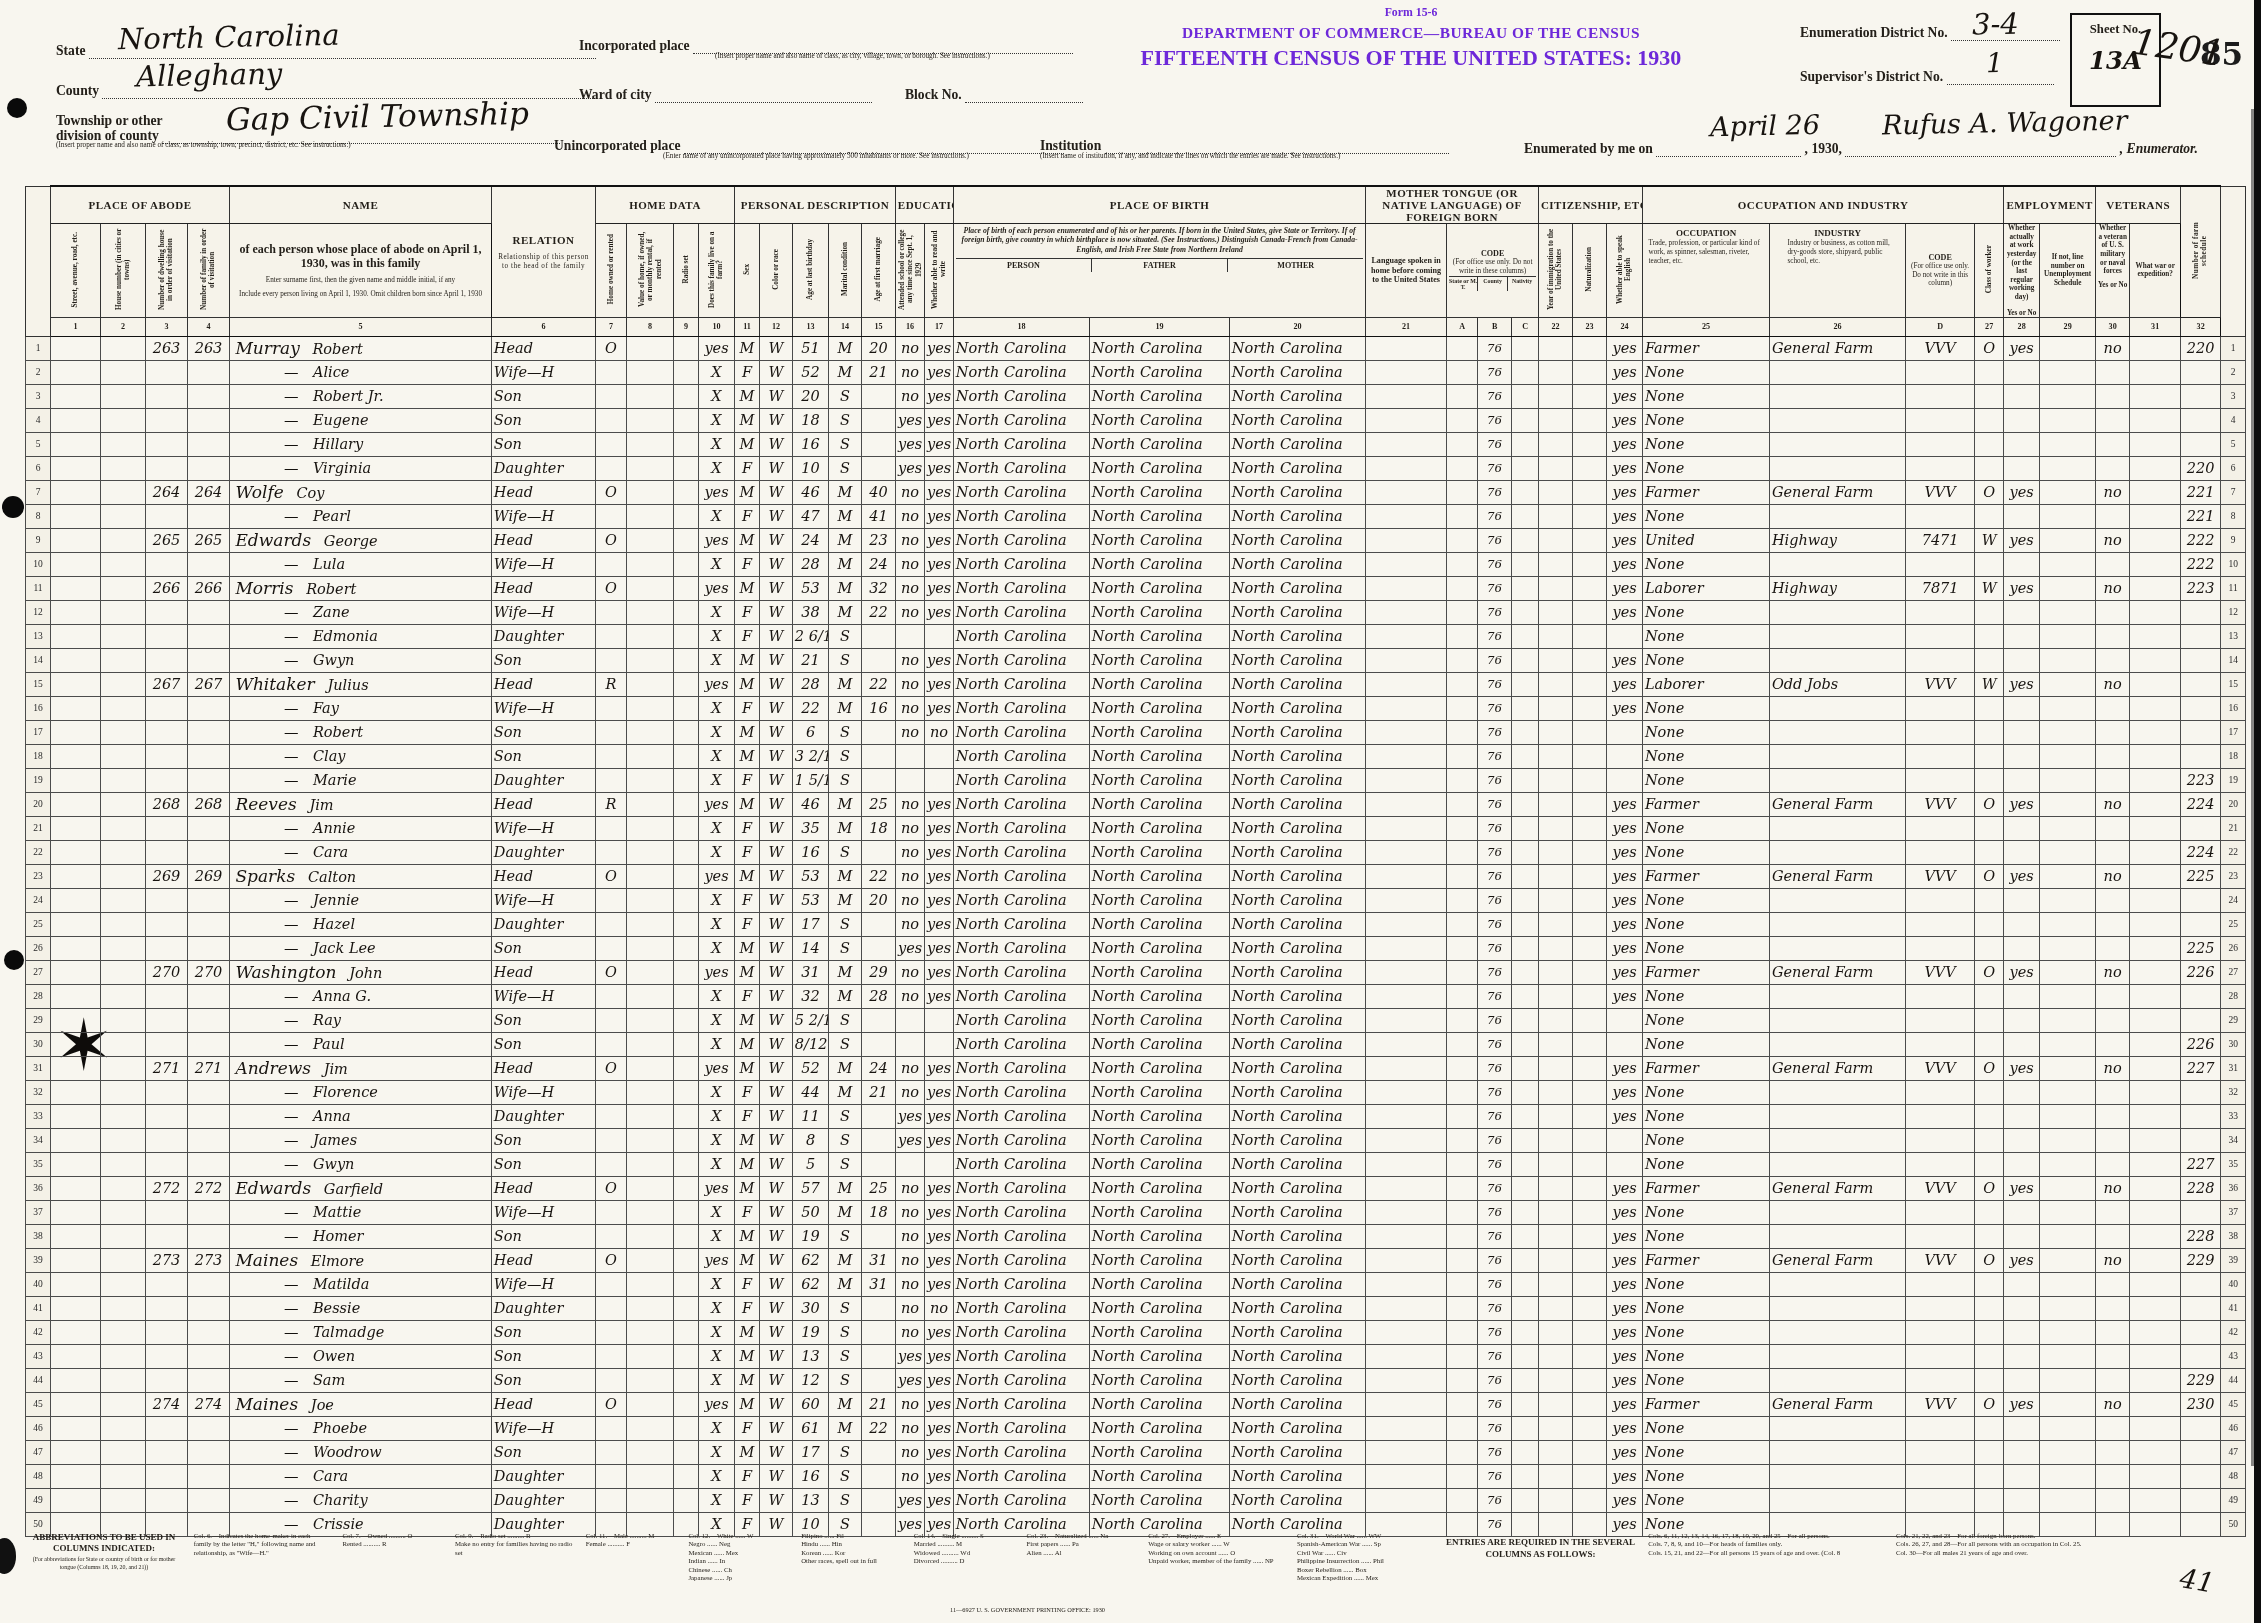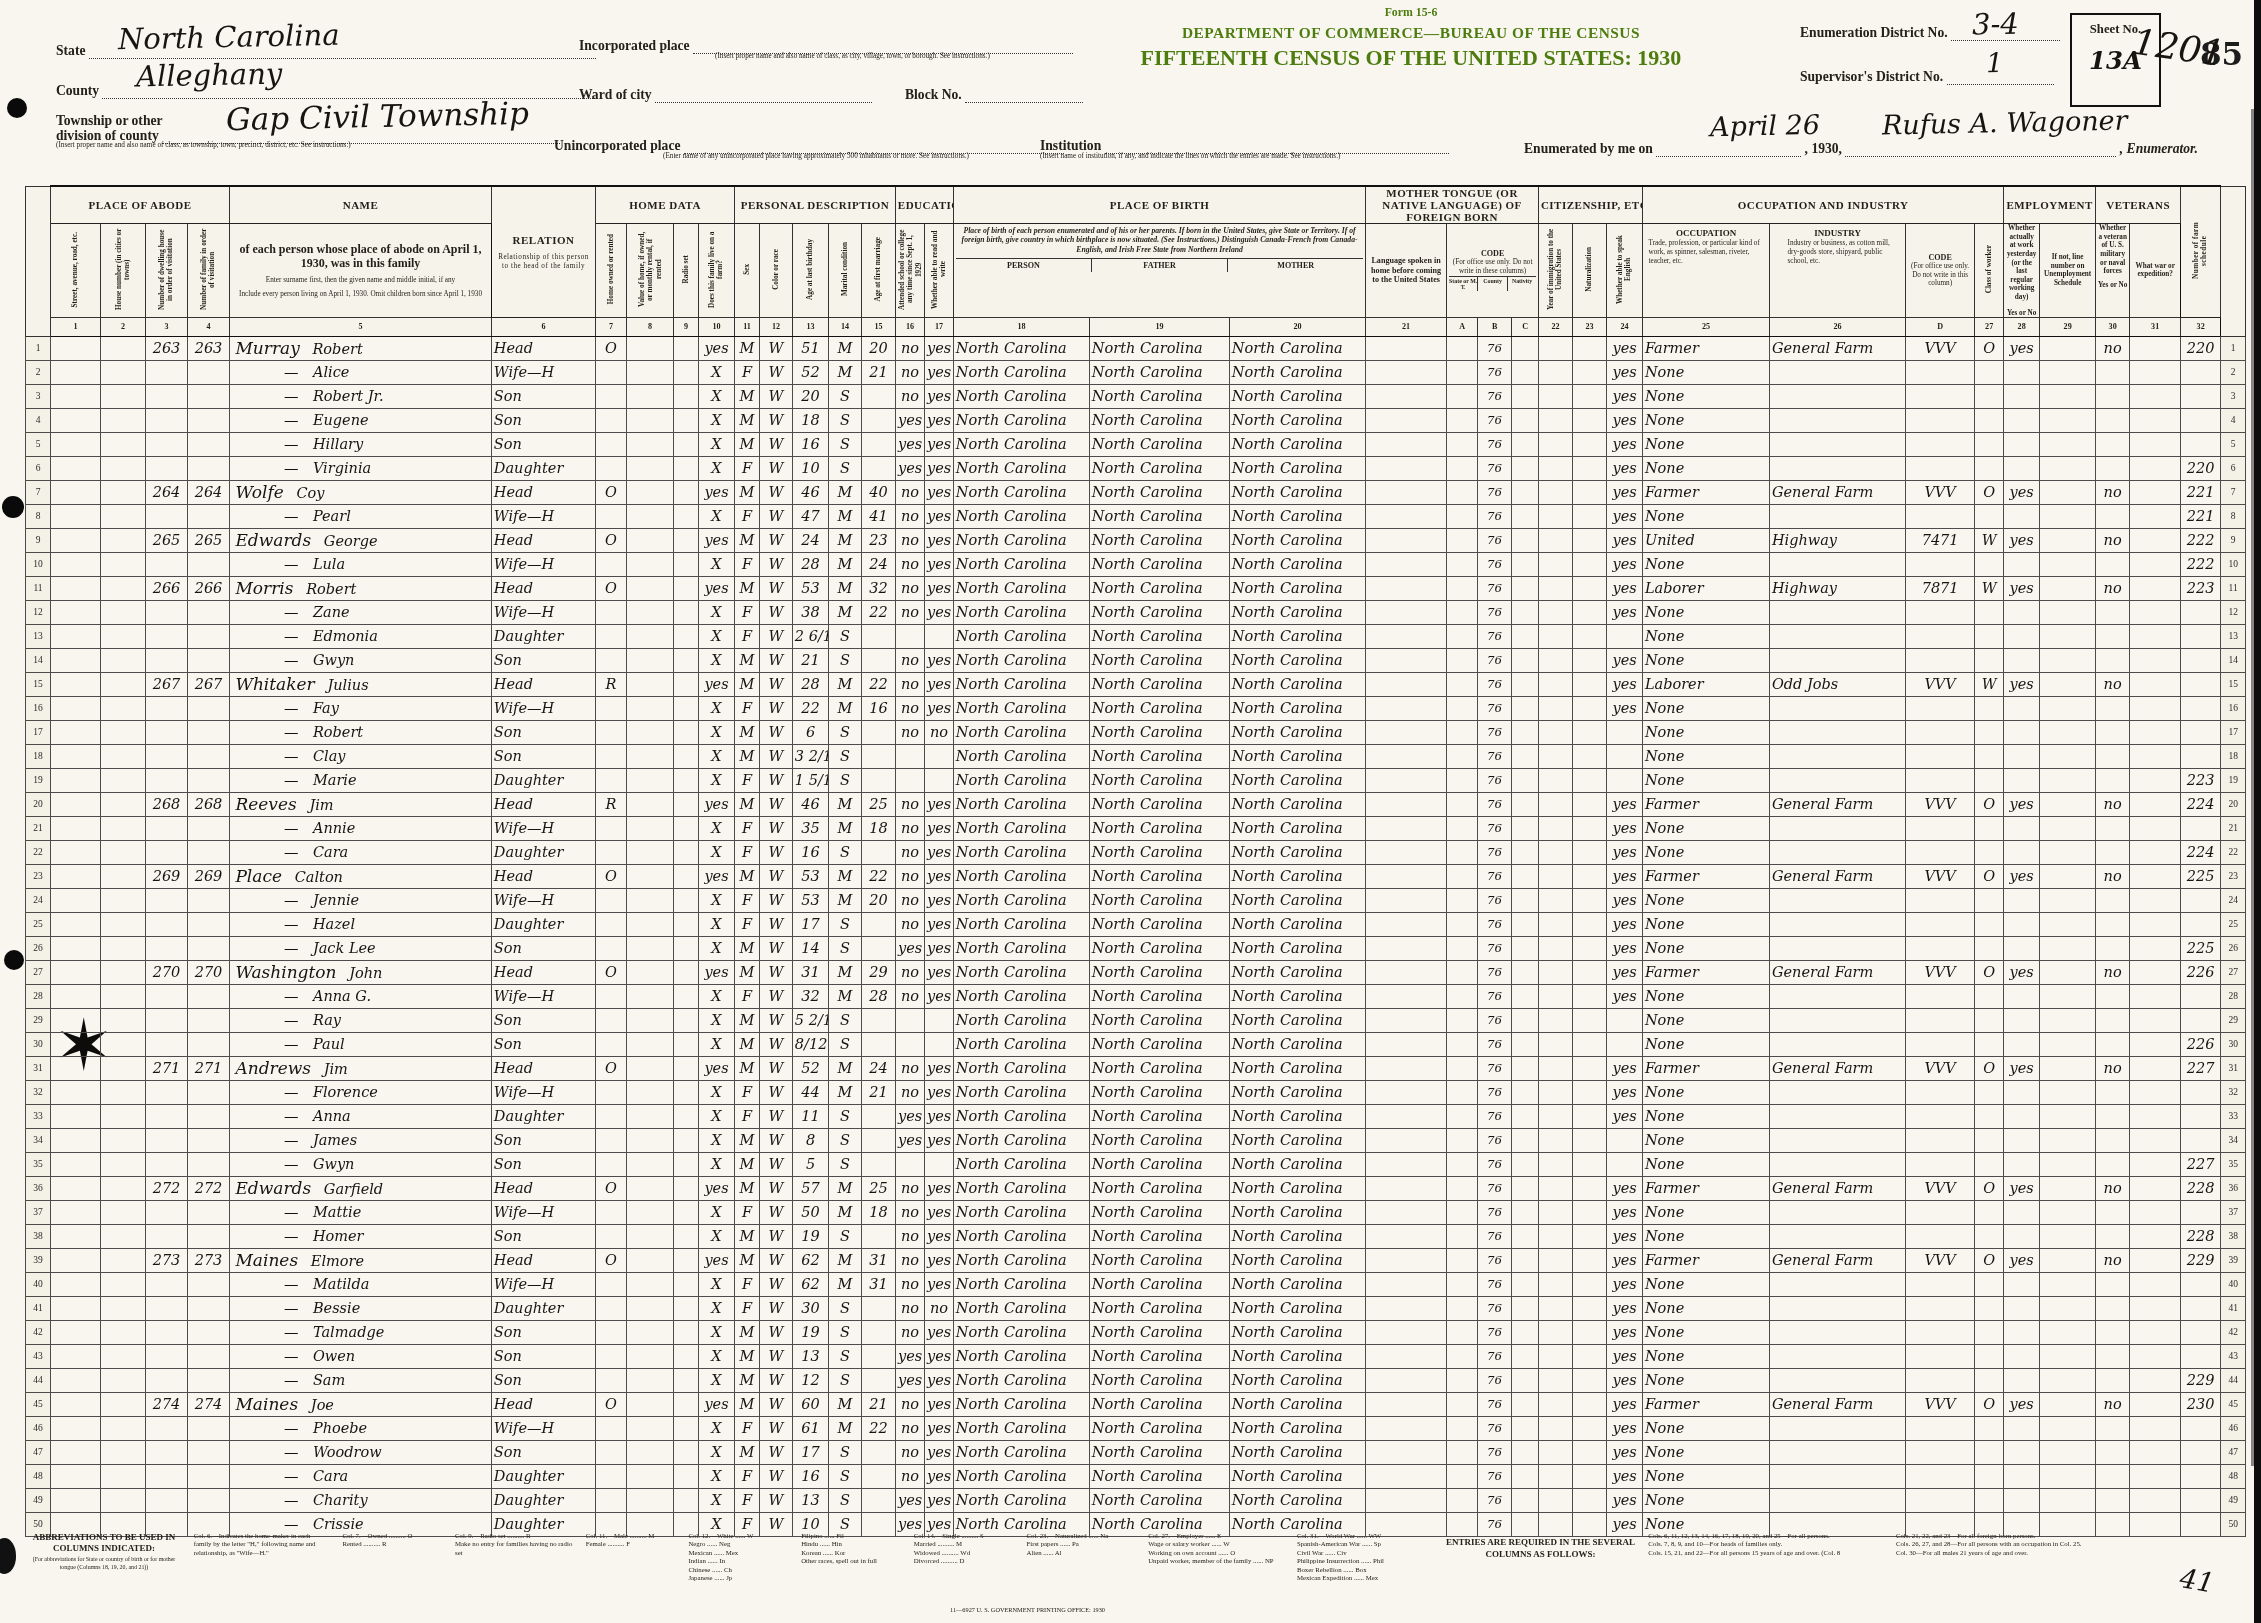--- a/index.html
+++ b/index.html
@@ -4,21 +4,21 @@
 <style>
   html,body{margin:0;padding:0;background:#555;}
   .page{position:relative;width:2262px;height:1624px;background:#f8f6ef;overflow:hidden;
         font-family:"Liberation Serif",serif;color:#24201a;}
   
   .edge-bar{position:absolute;right:0;top:0;width:8.1px;height:100%;background:#0d0d0d;}
   .edge-bar2{position:absolute;right:8.1px;top:109px;width:2.7px;height:1357px;background:#3a3a3a;opacity:.6;}
   .hole{position:absolute;background:#0a0a0a;border-radius:50%;}
   .smudge{position:absolute;background:#111;border-radius:50%;}
   
-  .printed{color:#4d7c0f;}
+  .printed{color:#6d28d9;}
   .ctr-head{position:absolute;left:977px;top:5.4px;width:868px;text-align:center;}
   .form-no{font-size:11.8px;font-weight:bold;}
   .dept{font-size:15.4px;font-weight:bold;letter-spacing:0.5px;margin-top:3.6px;}
   .title{font-size:22px;font-weight:bold;margin-top:2.7px;}
   .subtitle{font-size:24.4px;font-weight:bold;letter-spacing:1.8px;margin-top:1.8px;}
   .fld{position:absolute;font-size:13.6px;font-weight:bold;white-space:nowrap;}
   .fld .note{display:block;font-weight:normal;font-size:7.2px;margin-top:-1.8px;}
   .dotline{display:inline-block;border-bottom:1.8px dotted #333;height:12.7px;vertical-align:bottom;}
   .hw{font-family:"DejaVu Serif",serif;font-style:italic;color:#181410;}
   .hw-val{position:absolute;font-family:"DejaVu Serif",serif;font-style:italic;color:#181410;
@@ -1218,21 +1218,21 @@
           <td class="hwc ctr"></td>
           <td class="hwc ctr bl">224</td>
           <td class="ln bl">22</td>
         </tr>
         <tr>
           <td class="ln">23</td>
           <td class="hwc ctr bl"></td>
           <td class="hwc ctr"></td>
           <td class="hwc ctr">269</td>
           <td class="hwc ctr">269</td>
-          <td class="hwc namecell bl"><span class="sur">Place</span><span>Calton</span></td>
+          <td class="hwc namecell bl"><span class="sur">Sparks</span><span>Calton</span></td>
           <td class="hwc bl">Head</td>
           <td class="hwc ctr bl">O</td>
           <td class="hwc ctr"></td>
           <td class="hwc ctr"></td>
           <td class="hwc ctr">yes</td>
           <td class="hwc ctr bl">M</td>
           <td class="hwc ctr">W</td>
           <td class="hwc ctr">53</td>
           <td class="hwc ctr">M</td>
           <td class="hwc ctr">22</td>

